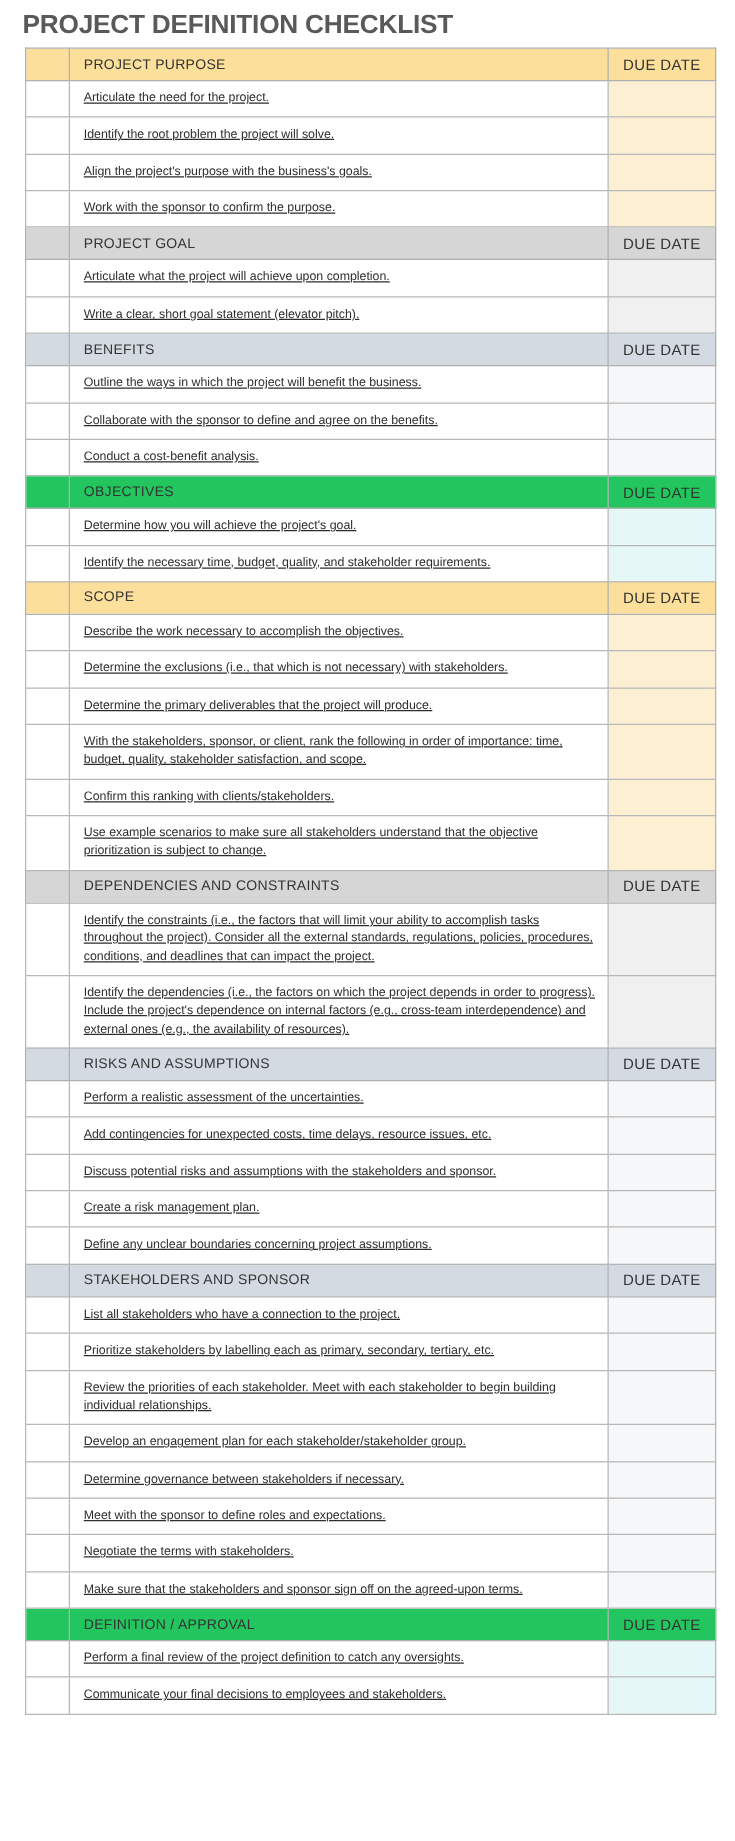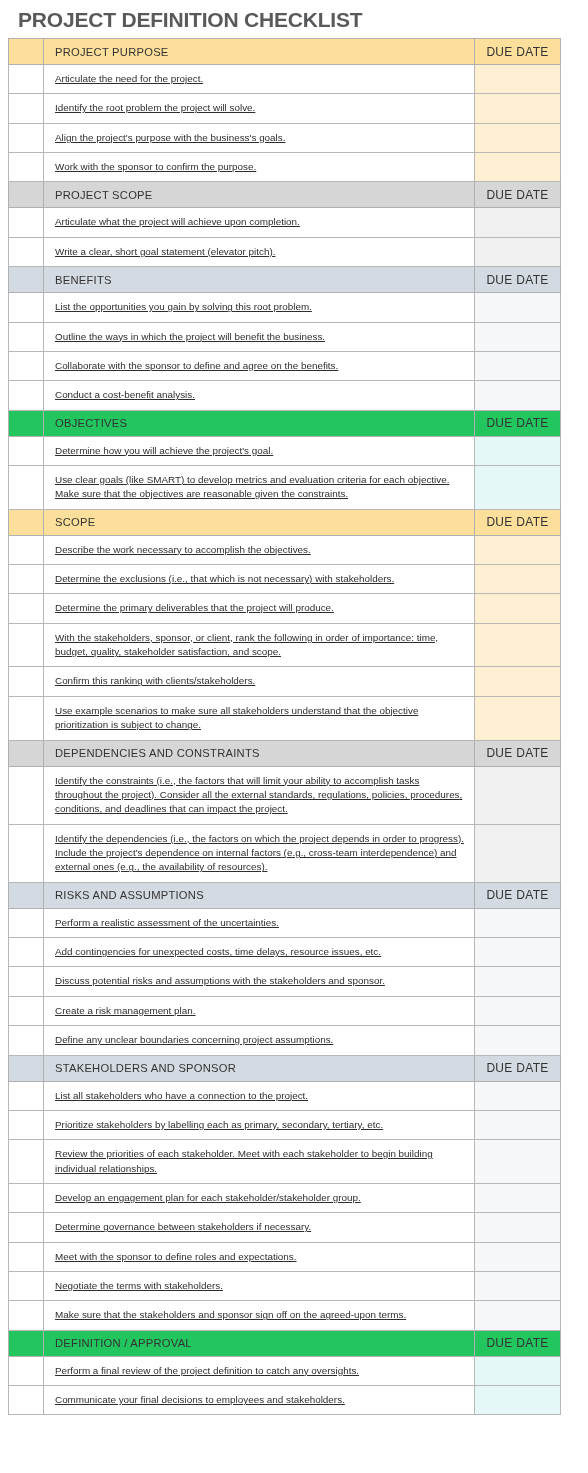--- a/index.html
+++ b/index.html
@@ -25,21 +25,21 @@
     left: 18px;
     top: 8px;
     font-size: 21px;
     font-weight: bold;
     color: #58595b;
     letter-spacing: -0.2px;
     white-space: nowrap;
   }
   table.checklist {
     position: absolute;
-    left: 8px;
+    left: 20px;
     top: 38px;
     width: 552px;
     border-collapse: collapse;
     table-layout: fixed;
     border-radius: 30px;
   }
   table.checklist col.c-check { width: 35px; }
   table.checklist col.c-task  { width: 431px; }
   table.checklist col.c-due   { width: 86px; }
 
@@ -127,45 +127,40 @@
           <td class="task-cell">Align the project's purpose with the business's goals.</td>
           <td class="due-cell"></td>
         </tr>
         <tr class="task-row pal-yellow">
           <td class="check-cell"></td>
           <td class="task-cell">Work with the sponsor to confirm the purpose.</td>
           <td class="due-cell"></td>
         </tr>
         <tr class="section-row pal-grey">
           <td class="sec-title"></td>
-          <td class="sec-title">PROJECT SCOPE</td>
+          <td class="sec-title">PROJECT GOAL</td>
           <td class="sec-due">DUE DATE</td>
         </tr>
         <tr class="task-row pal-grey">
           <td class="check-cell"></td>
           <td class="task-cell">Articulate what the project will achieve upon completion.</td>
           <td class="due-cell"></td>
         </tr>
         <tr class="task-row pal-grey">
           <td class="check-cell"></td>
           <td class="task-cell">Write a clear, short goal statement (elevator pitch).</td>
           <td class="due-cell"></td>
         </tr>
         <tr class="section-row pal-bluegrey">
           <td class="sec-title"></td>
           <td class="sec-title">BENEFITS</td>
           <td class="sec-due">DUE DATE</td>
         </tr>
         <tr class="task-row pal-bluegrey">
           <td class="check-cell"></td>
-          <td class="task-cell">List the opportunities you gain by solving this root problem.</td>
-          <td class="due-cell"></td>
-        </tr>
-        <tr class="task-row pal-bluegrey">
-          <td class="check-cell"></td>
           <td class="task-cell">Outline the ways in which the project will benefit the business.</td>
           <td class="due-cell"></td>
         </tr>
         <tr class="task-row pal-bluegrey">
           <td class="check-cell"></td>
           <td class="task-cell">Collaborate with the sponsor to define and agree on the benefits.</td>
           <td class="due-cell"></td>
         </tr>
         <tr class="task-row pal-bluegrey">
           <td class="check-cell"></td>
@@ -177,21 +172,21 @@
           <td class="sec-title">OBJECTIVES</td>
           <td class="sec-due">DUE DATE</td>
         </tr>
         <tr class="task-row pal-teal">
           <td class="check-cell"></td>
           <td class="task-cell">Determine how you will achieve the project's goal.</td>
           <td class="due-cell"></td>
         </tr>
         <tr class="task-row pal-teal">
           <td class="check-cell"></td>
-          <td class="task-cell">Use clear goals (like SMART) to develop metrics and evaluation criteria for each objective. Make sure that the objectives are reasonable given the constraints.</td>
+          <td class="task-cell">Identify the necessary time, budget, quality, and stakeholder requirements.</td>
           <td class="due-cell"></td>
         </tr>
         <tr class="section-row pal-yellow">
           <td class="sec-title"></td>
           <td class="sec-title">SCOPE</td>
           <td class="sec-due">DUE DATE</td>
         </tr>
         <tr class="task-row pal-yellow">
           <td class="check-cell"></td>
           <td class="task-cell">Describe the work necessary to accomplish the objectives.</td>

